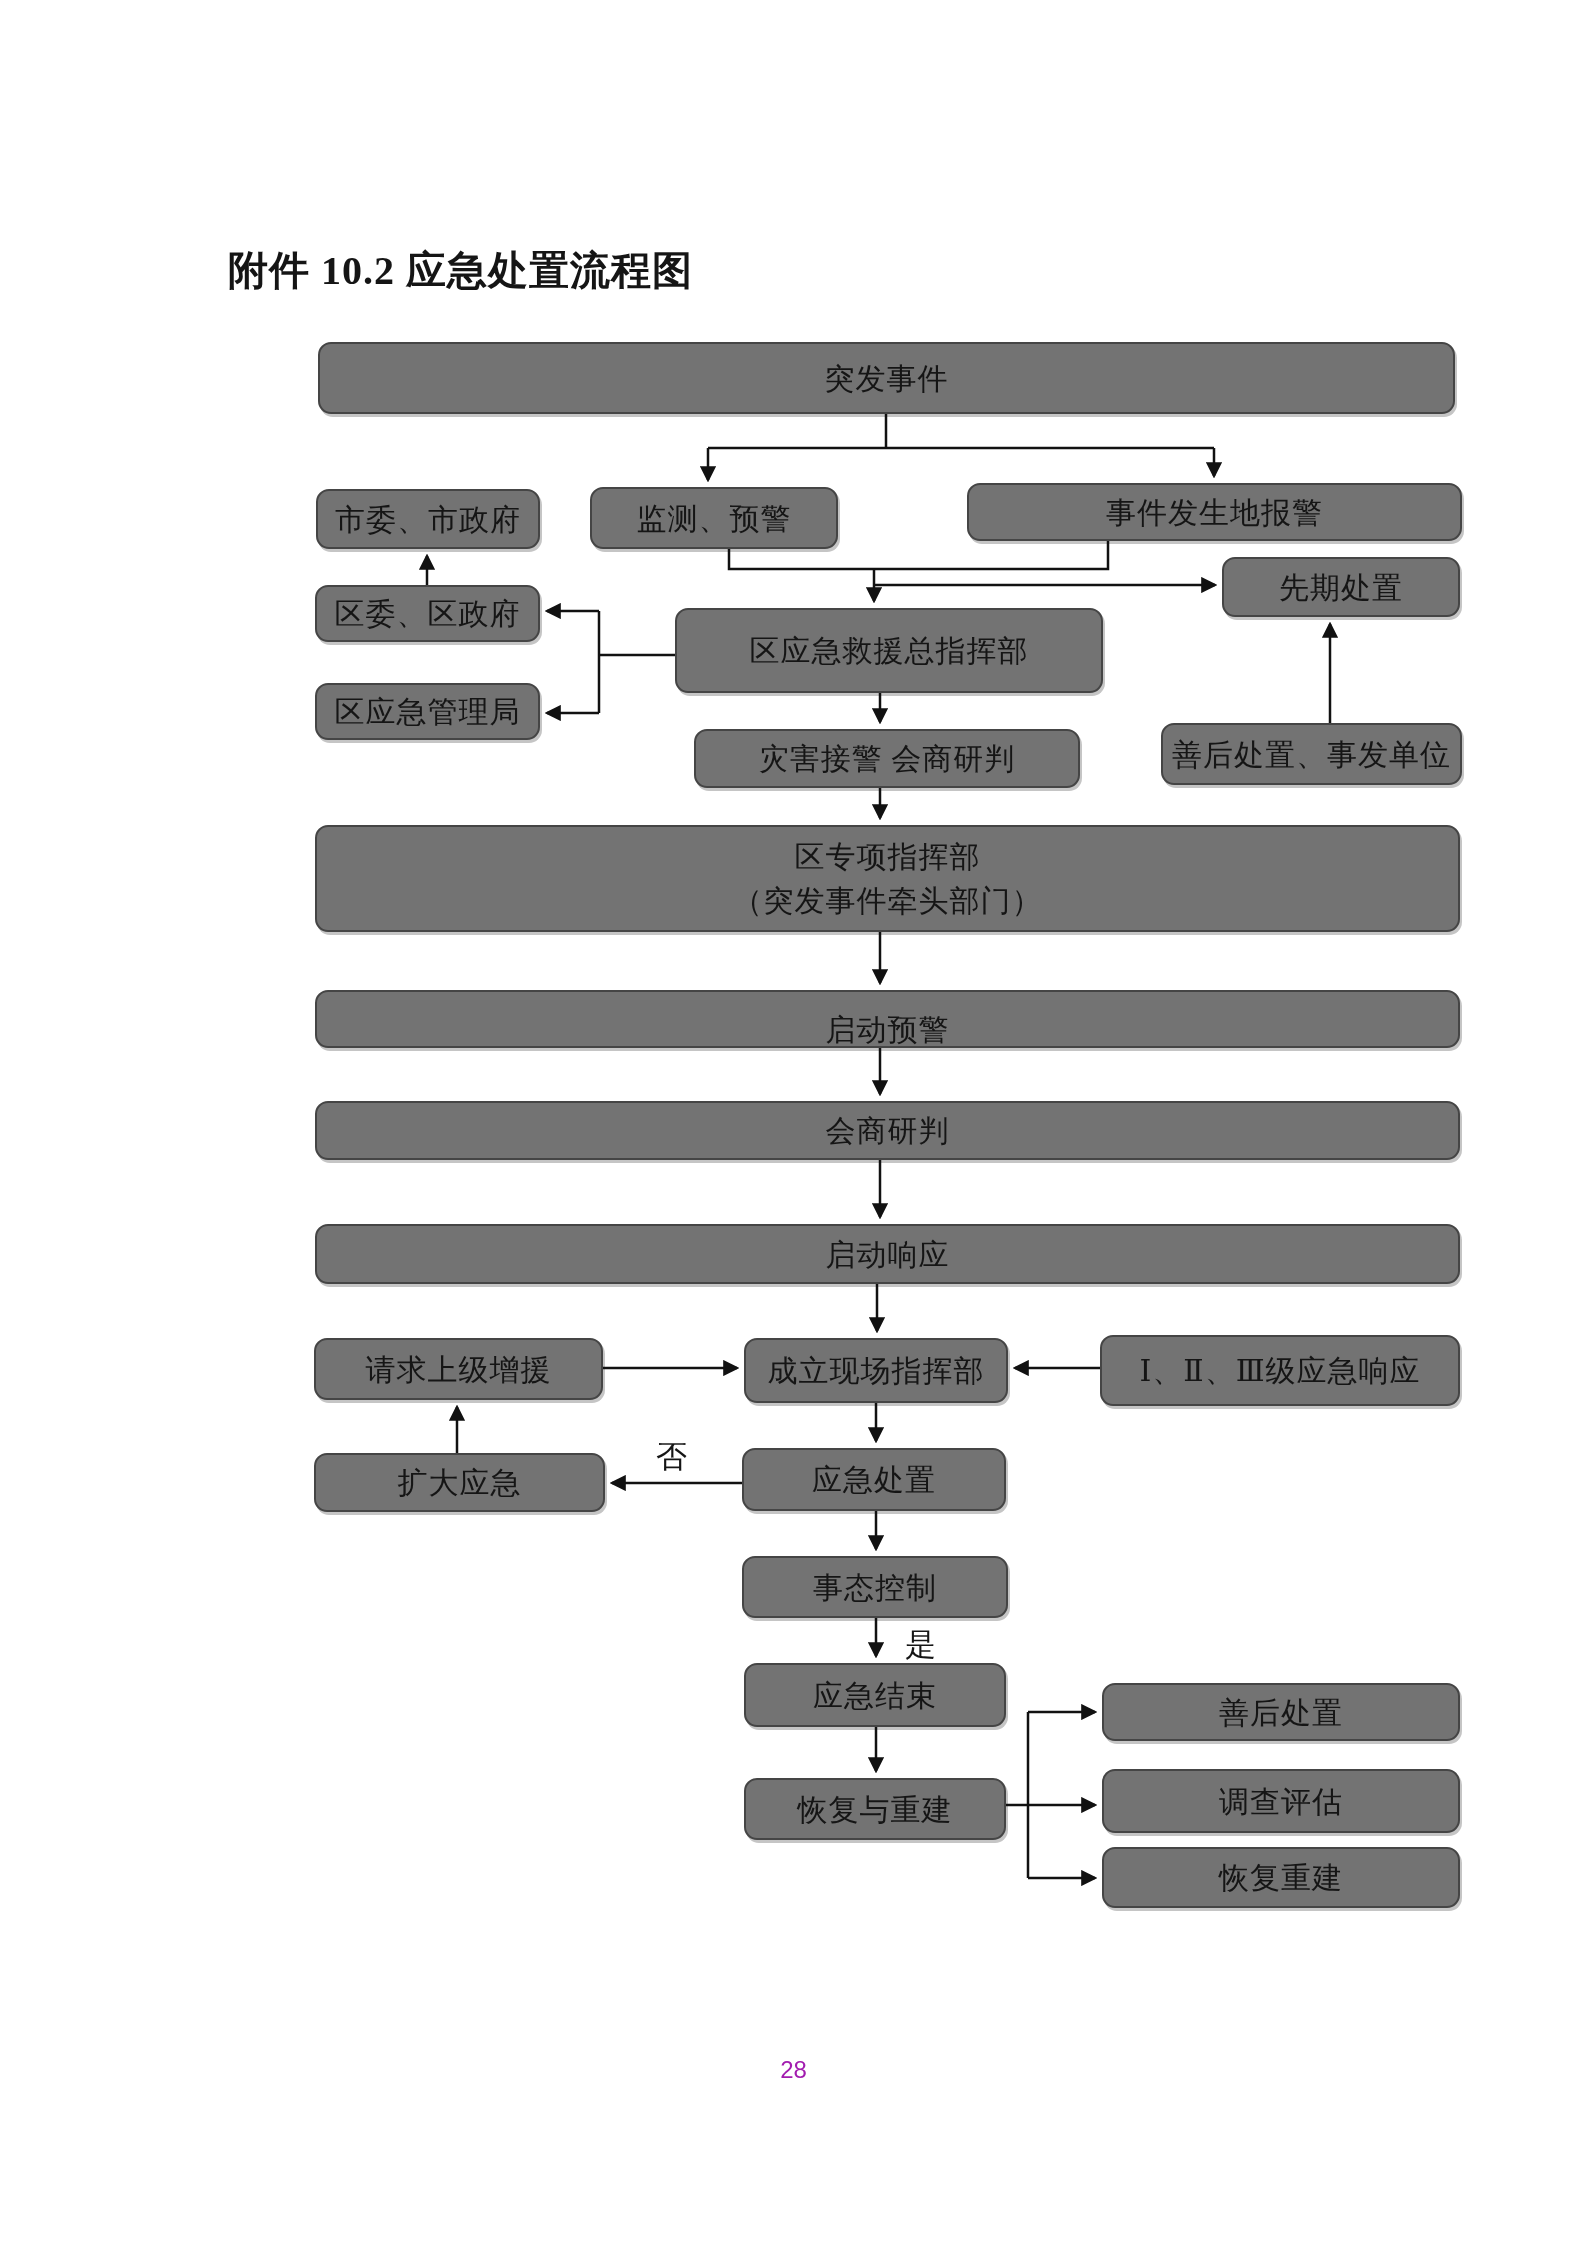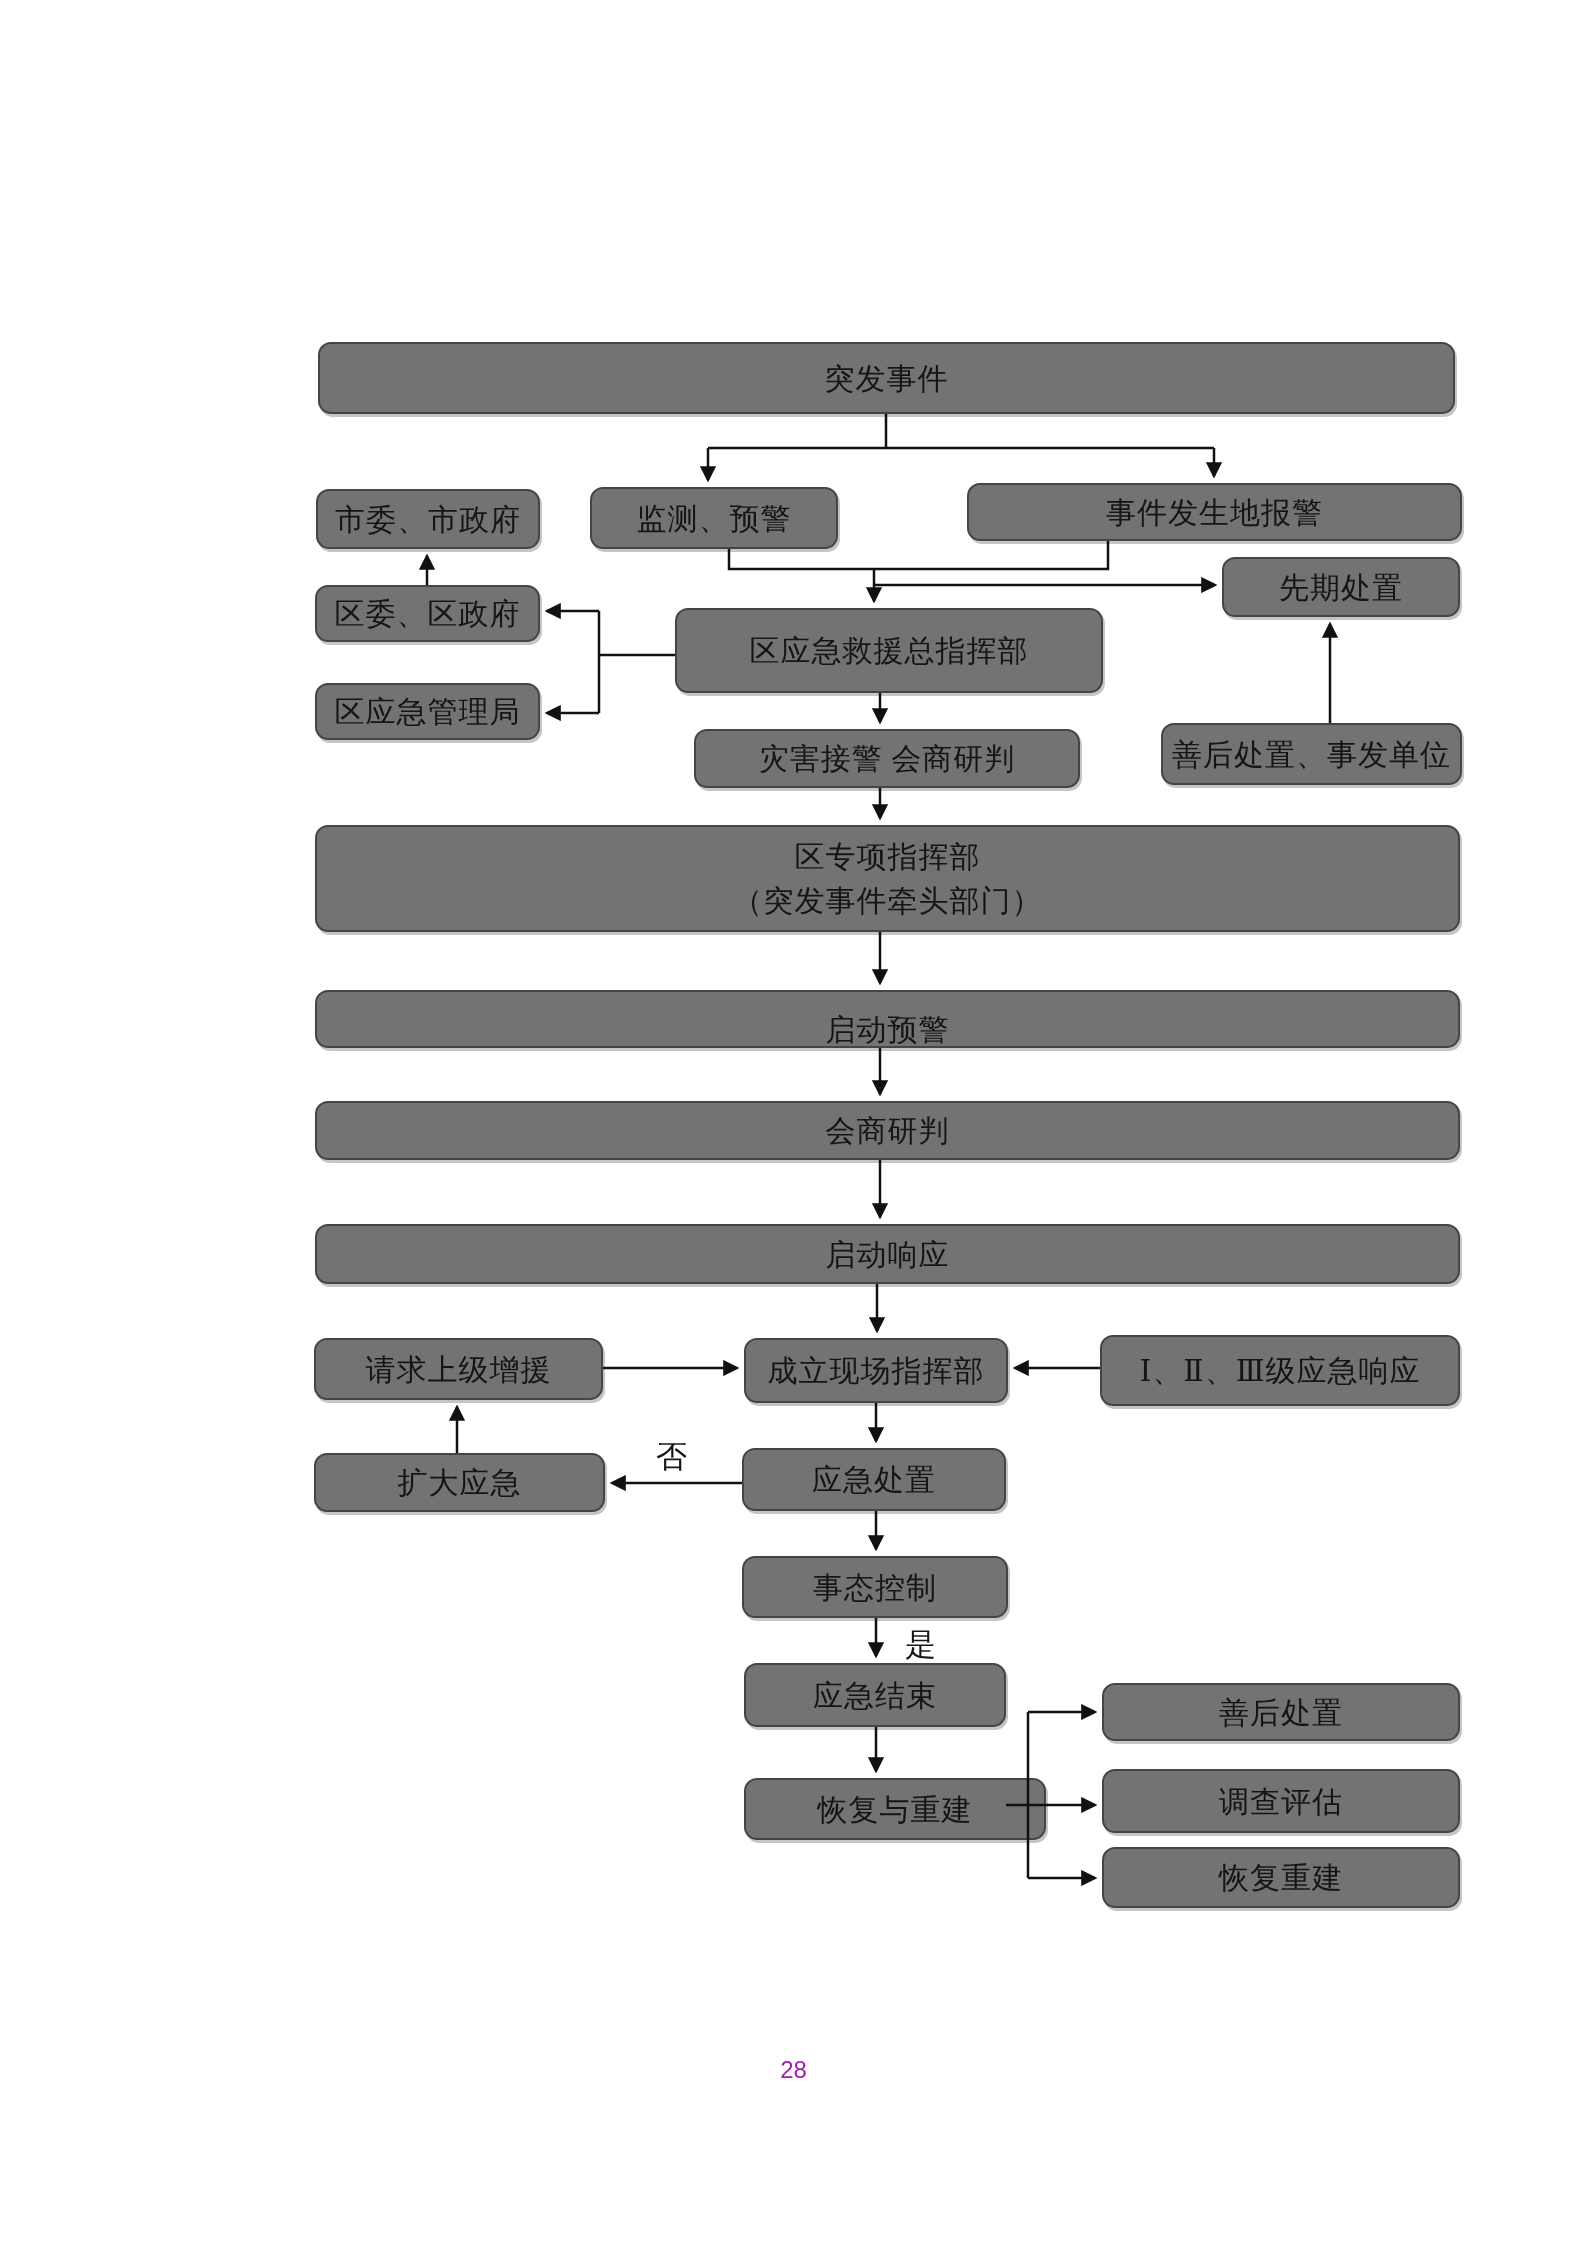--- a/index.html
+++ b/index.html
@@ -29,20 +29,21 @@
   .page-num{
     position:absolute;left:0;top:2056px;width:100%;text-align:center;
     font-size:24px;font-family:"Liberation Sans","DejaVu Sans",sans-serif;color:#a21caf;
   }
 </style>
 </head>
 <body>
 
 <div id="page">
 
+  <div class="title">附件 10.2 应急处置流程图</div>
 
   <div>
 
     <div class="node" style="left:318px;top:342px;width:1137px;height:72px;">
       <span class="lbl">突发事件</span>
     </div>
 
     <div class="node" style="left:316px;top:489px;width:224px;height:60px;">
       <span class="lbl">市委、市政府</span>
     </div>
@@ -121,21 +122,21 @@
     </div>
 
     <div class="node" style="left:744px;top:1663px;width:262px;height:64px;">
       <span class="lbl">应急结束</span>
     </div>
 
     <div class="node" style="left:1102px;top:1683px;width:358px;height:58px;">
       <span class="lbl">善后处置</span>
     </div>
 
-    <div class="node" style="left:744px;top:1778px;width:302px;height:62px;">
+    <div class="node" style="left:744px;top:1778px;width:262px;height:62px;">
       <span class="lbl">恢复与重建</span>
     </div>
 
     <div class="node" style="left:1102px;top:1769px;width:358px;height:64px;">
       <span class="lbl">调查评估</span>
     </div>
 
     <div class="node" style="left:1102px;top:1847px;width:358px;height:61px;">
       <span class="lbl">恢复重建</span>
     </div>

